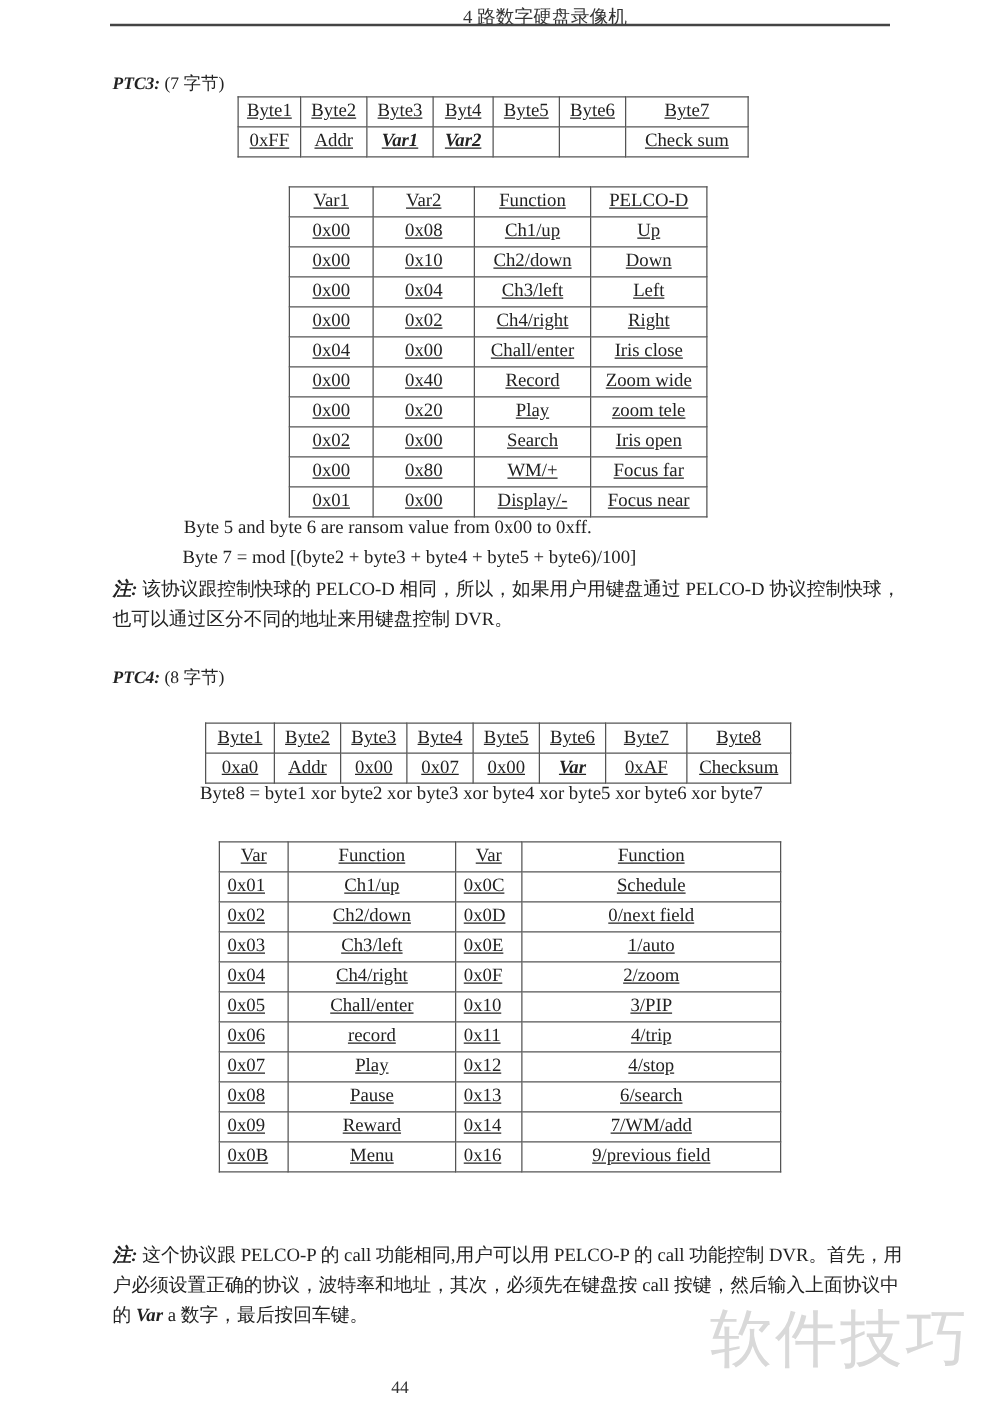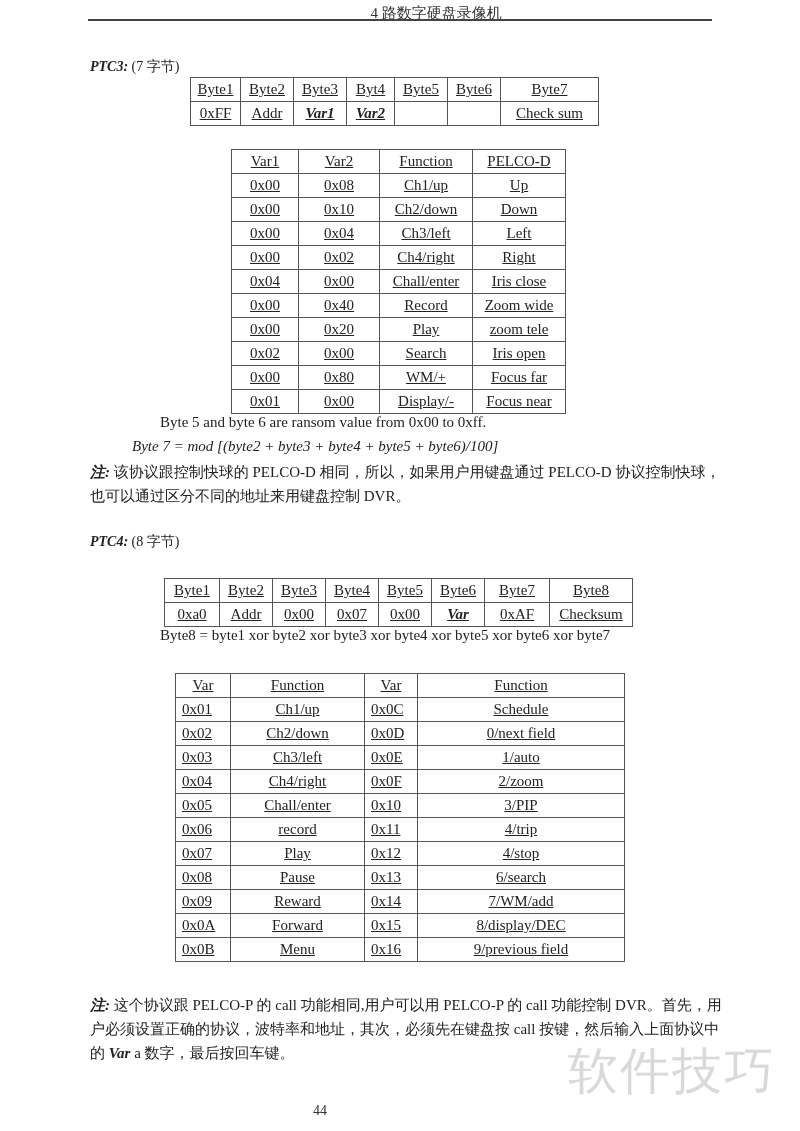--- a/index.html
+++ b/index.html
@@ -117,22 +117,22 @@
       </tr>
       <tr>
         <td>0x01</td>
         <td>0x00</td>
         <td>Display/-</td>
         <td>Focus near</td>
       </tr>
     </tbody>
 </table>
 
-<div class="line" style="left:160px; top:414px;">Byte 5 and byte 6 are ransom value from 0x00 to 0xff.</div>
-<div class="line" style="left:132px; top:438px;font-style:italic;">Byte 7 = mod [(byte2 + byte3 + byte4 + byte5 + byte6)/100]</div>
+<div class="line" style="left:147px; top:414px;">Byte 5 and byte 6 are ransom value from 0x00 to 0xff.</div>
+<div class="line" style="left:146px; top:438px;">Byte 7 = mod [(byte2 + byte3 + byte4 + byte5 + byte6)/100]</div>
 
 <div class="note" style="top:460px;">
   <span class="lbl">注:</span><span> 该协议跟控制快球的 PELCO-D 相同，所以，如果用户用键盘通过 PELCO-D 协议控制快球，也可以通过区分不同的地址来用键盘控制 DVR。</span>
 </div>
 
 <div class="section-title" style="top:533px;">
   <span class="name">PTC4:</span><span> (8 字节)</span>
 </div>
 
 <table style="left:164px; top:578px;">
@@ -218,26 +218,20 @@
         <td class="left">0x13</td>
         <td>6/search</td>
       </tr>
       <tr>
         <td class="left">0x09</td>
         <td>Reward</td>
         <td class="left">0x14</td>
         <td>7/WM/add</td>
       </tr>
       <tr>
-        <td class="left">0x0A</td>
-        <td>Forward</td>
-        <td class="left">0x15</td>
-        <td>8/display/DEC</td>
-      </tr>
-      <tr>
         <td class="left">0x0B</td>
         <td>Menu</td>
         <td class="left">0x16</td>
         <td>9/previous field</td>
       </tr>
     </tbody>
 </table>
 
 <div class="note" style="top:962px;margin-top:31px;">
   <span class="lbl">注:</span><span> 这个协议跟 PELCO-P 的 call  功能相同,用户可以用 PELCO-P 的 call 功能控制 DVR。首先，用户必须设置正确的协议，波特率和地址，其次，必须先在键盘按 call 按键，然后输入上面协议中的 </span><span class="var">Var</span><span> a 数字，最后按回车键。</span>

